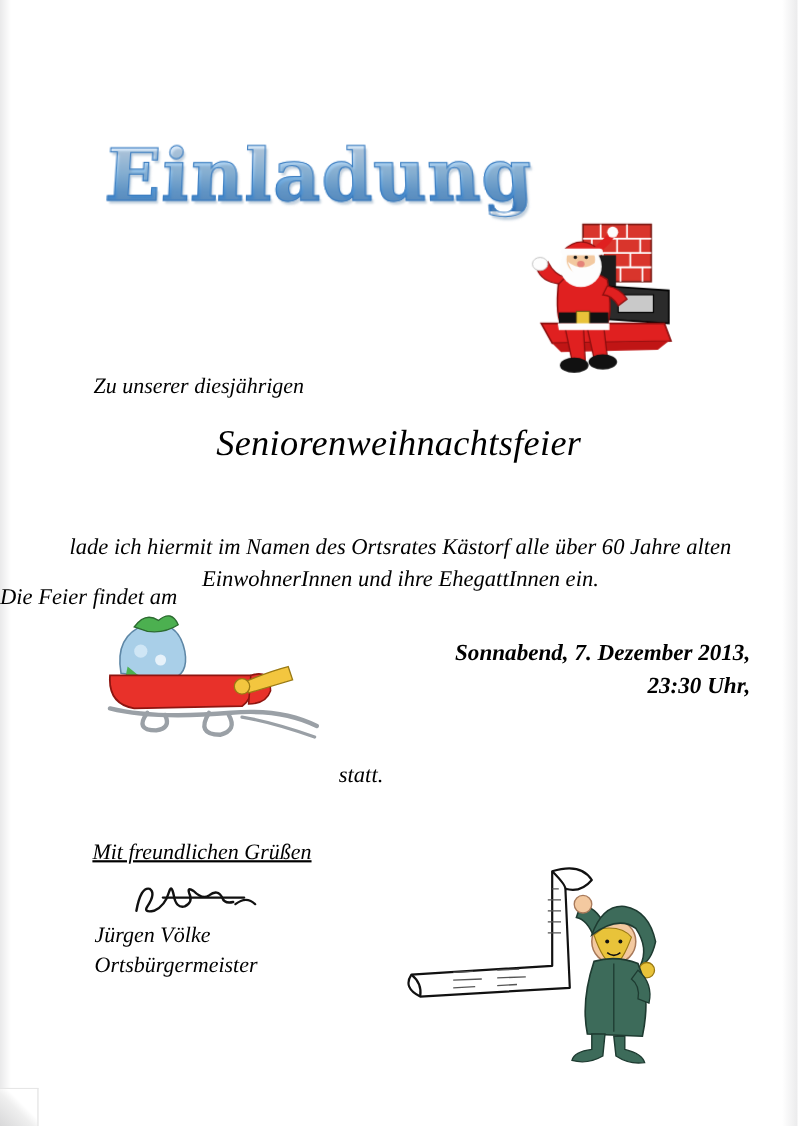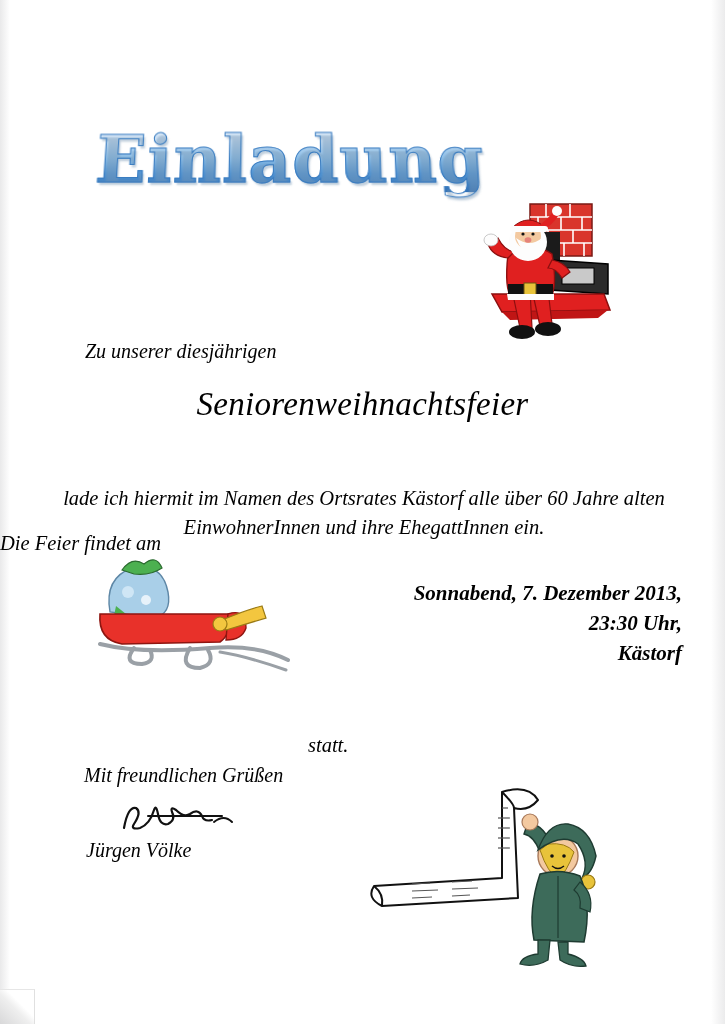--- a/index.html
+++ b/index.html
@@ -115,27 +115,27 @@
     font-size: 21px;
     font-weight: bold;
     font-style: italic;
     line-height: 1.44;
   }
   .l-statt {
     left: 308px;
     top: 694px;
     font-size: 20.5px;
     font-style: italic;
-    margin-top: 40px;
   }
   .l-greet {
     left: 84px;
     top: 764px;
     font-size: 20px;
     font-style: italic;
+    text-decoration: underline;
   }
   .l-signer {
     left: 86px;
     top: 836px;
     width: 260px;
     text-align: left;
     font-size: 20px;
     font-style: italic;
     line-height: 1.4;
   }
@@ -252,21 +252,20 @@
 
   <div class="line l-event">Seniorenweihnachtsfeier</div>
 
   <div class="line l-body">lade ich hiermit im Namen des Ortsrates Kästorf alle über 60 Jahre alten EinwohnerInnen und ihre EhegattInnen ein.</div>
 
   <div class="line l-takes-place">Die Feier findet am</div>
 
   <div class="line l-when">
     <div>Sonnabend, 7. Dezember 2013,</div>
     <div>23:30 Uhr,</div>
-    <div>Kästorf</div>
   </div>
 
   <div class="sleigh">
     <svg viewBox="0 0 230 130" width="230" height="130" aria-hidden="true">
 
       <path d="M40 64 Q34 30 62 20 Q92 14 98 44 Q102 66 84 70 Z" fill="#a9cfe8" stroke="#5e87a6" stroke-width="1.4"></path>
       <path d="M52 22 Q62 8 74 16 Q86 6 92 20 Q80 28 64 26 Z" fill="#4cb050" stroke="#2c6b30" stroke-width="1.2"></path>
       <circle cx="58" cy="44" r="6" fill="#cfe6f5"></circle>
       <circle cx="76" cy="52" r="5" fill="#e7f2fa"></circle>
       <path d="M46 58 L56 66 L44 68 Z" fill="#4cb050"></path>
@@ -291,20 +290,21 @@
   <div class="signature">
     <svg viewBox="0 0 130 36" width="130" height="36" aria-hidden="true">
       <path d="M6 28 Q10 6 18 8 Q24 12 16 24 Q12 30 22 28 Q32 24 36 10 Q38 4 40 14 Q42 26 50 24 Q58 20 54 12 Q52 6 58 10 Q66 18 72 14 Q80 8 84 16 Q86 22 94 20" stroke="#111" stroke-width="2.2" fill="none" stroke-linecap="round" stroke-linejoin="round"></path>
       <path d="M30 16 L104 16" stroke="#111" stroke-width="2" fill="none" stroke-linecap="round"></path>
       <path d="M96 22 Q106 14 114 22" stroke="#111" stroke-width="2" fill="none" stroke-linecap="round"></path>
     </svg>
   </div>
 
   <div class="line l-signer">
     <div>Jürgen Völke</div>
+    <div>Ortsbürgermeister</div>
   </div>
 
   <div class="elf">
     <svg viewBox="0 0 300 190" width="300" height="190" aria-hidden="true">
 
       <path d="M150 14 Q176 6 186 22 Q176 34 162 30 L166 120 L30 128 Q14 120 22 108 L150 100 Z" fill="#ffffff" stroke="#111" stroke-width="2" stroke-linejoin="round"></path>
       <path d="M150 14 Q162 26 162 30" fill="none" stroke="#111" stroke-width="2"></path>
       <path d="M22 108 Q32 116 30 128" fill="none" stroke="#111" stroke-width="2"></path>
       <g stroke="#555" stroke-width="1.2">
         <line x1="150" y1="30" x2="156" y2="30"></line>

